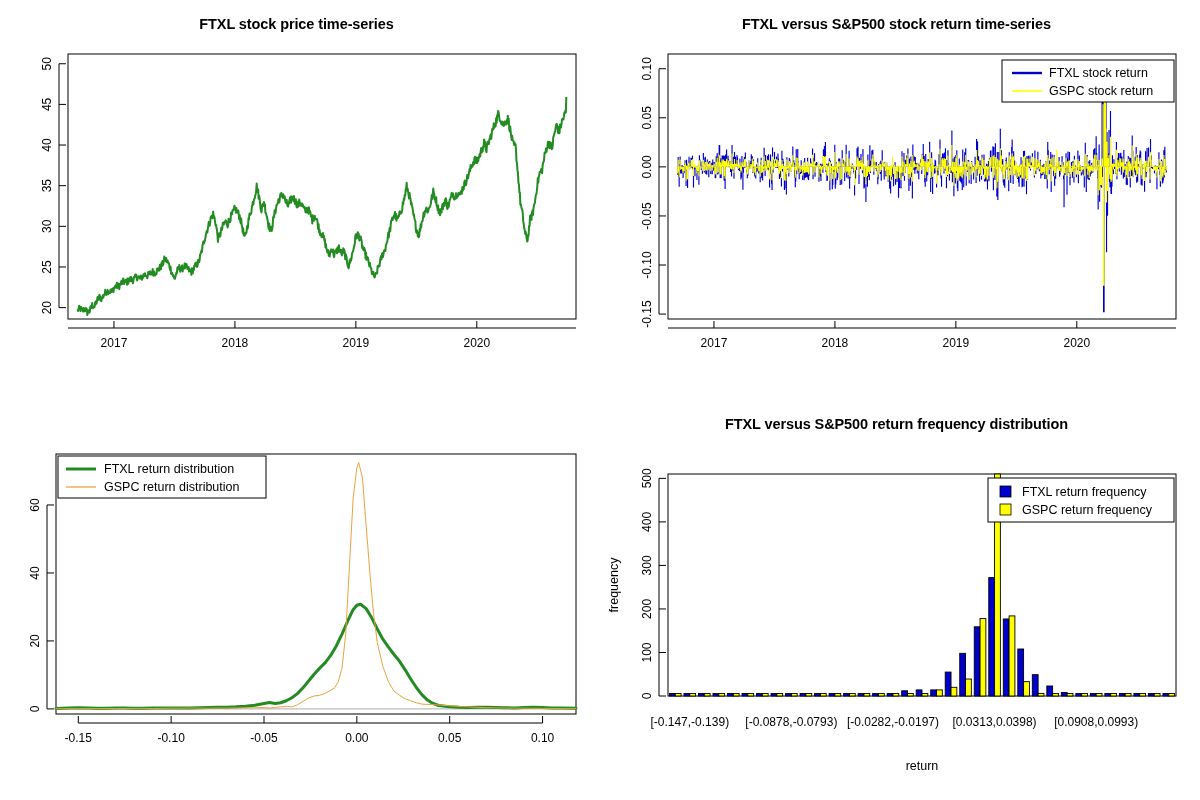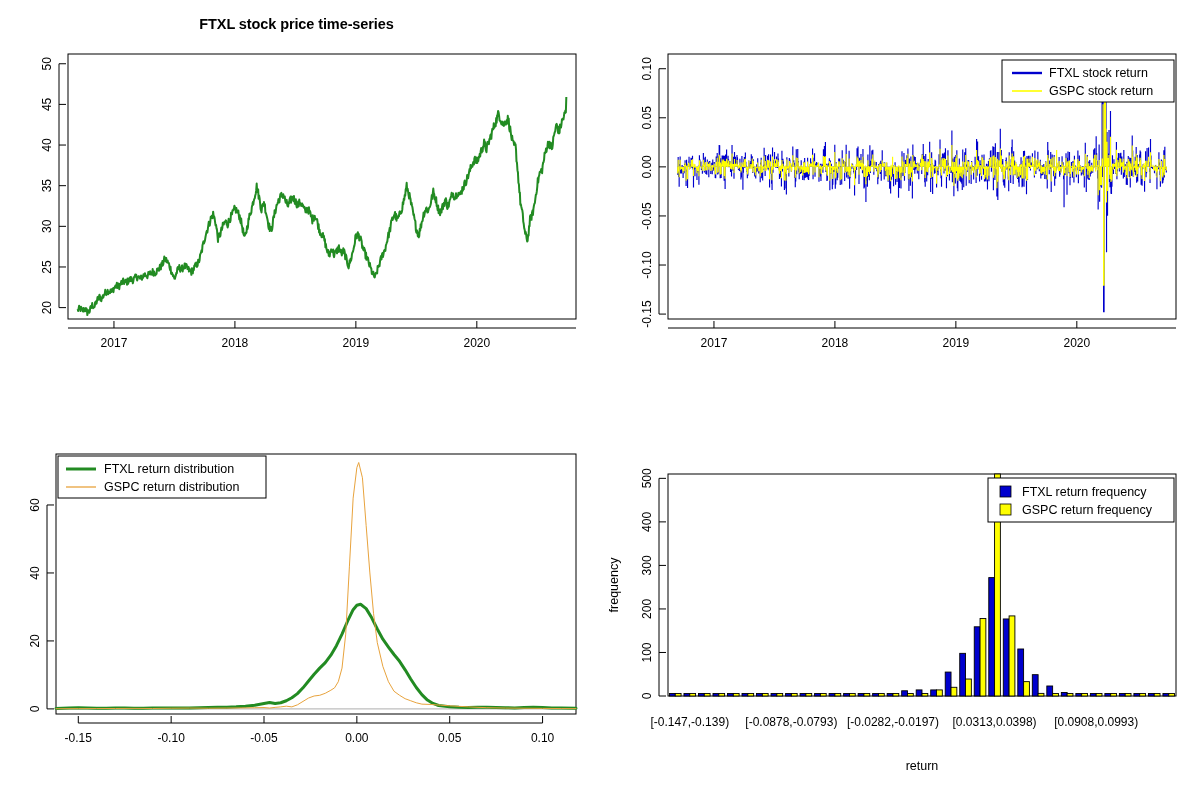--- a/index.html
+++ b/index.html
@@ -82,20 +82,21 @@
           <text x="476.8190476190564" y="347" class="axis-text" text-anchor="middle">2020</text>
         </g>
 
       <g id="p1-data">
           <path d="M77.68 309.02 L78.16 311.04 L78.64 308.52 L79.13 305.77 L79.61 307.56 L80.10 307.27 L80.58 311.11 L81.06 306.84 L81.55 308.51 L82.03 308.19 L82.51 309.28 L83.00 311.46 L83.48 307.94 L83.97 311.46 L84.45 308.39 L84.93 310.22 L85.42 311.19 L85.90 308.13 L86.38 308.39 L86.87 309.38 L87.35 315.08 L87.84 312.37 L88.32 310.31 L88.80 312.41 L89.29 312.66 L89.77 311.75 L90.26 306.94 L90.74 306.13 L91.22 307.99 L91.71 306.79 L92.19 303.03 L92.67 307.71 L93.16 308.13 L93.64 307.38 L94.13 307.31 L94.61 306.78 L95.09 302.33 L95.58 304.42 L96.06 301.20 L96.54 303.45 L97.03 300.74 L97.51 297.11 L98.00 296.83 L98.48 299.66 L98.96 297.46 L99.45 294.68 L99.93 296.01 L100.42 300.37 L100.90 297.42 L101.38 301.15 L101.87 297.37 L102.35 298.39 L102.83 295.36 L103.32 297.43 L103.80 295.58 L104.29 294.49 L104.77 293.88 L105.25 289.76 L105.74 292.82 L106.22 295.14 L106.70 293.08 L107.19 293.74 L107.67 289.88 L108.16 294.30 L108.64 292.19 L109.12 292.07 L109.61 291.44 L110.09 293.16 L110.58 289.42 L111.06 291.99 L111.54 291.91 L112.03 288.95 L112.51 289.77 L112.99 288.36 L113.48 292.24 L113.96 287.73 L114.45 287.98 L114.93 287.06 L115.41 285.51 L115.90 287.61 L116.38 285.76 L116.86 282.65 L117.35 288.09 L117.83 286.03 L118.32 283.47 L118.80 285.72 L119.28 289.23 L119.77 284.21 L120.25 283.49 L120.74 284.59 L121.22 281.09 L121.70 281.60 L122.19 284.11 L122.67 280.20 L123.15 278.44 L123.64 281.66 L124.12 283.96 L124.61 281.45 L125.09 280.87 L125.57 279.70 L126.06 281.91 L126.54 280.73 L127.02 284.69 L127.51 278.38 L127.99 284.03 L128.48 282.61 L128.96 280.80 L129.44 277.99 L129.93 281.16 L130.41 276.94 L130.90 281.05 L131.38 277.17 L131.86 280.14 L132.35 280.15 L132.83 283.30 L133.31 281.24 L133.80 278.02 L134.28 276.69 L134.77 276.43 L135.25 274.51 L135.73 276.89 L136.22 274.82 L136.70 278.59 L137.18 280.57 L137.67 278.64 L138.15 276.53 L138.64 276.17 L139.12 276.38 L139.60 276.97 L140.09 278.77 L140.57 278.06 L141.06 275.55 L141.54 276.58 L142.02 279.84 L142.51 276.07 L142.99 277.97 L143.47 274.33 L143.96 275.68 L144.44 276.22 L144.93 273.29 L145.41 275.33 L145.89 275.50 L146.38 276.76 L146.86 276.48 L147.34 278.32 L147.83 275.61 L148.31 272.08 L148.80 273.51 L149.28 274.32 L149.76 271.64 L150.25 271.33 L150.73 274.45 L151.22 272.99 L151.70 272.66 L152.18 274.79 L152.67 269.07 L153.15 273.13 L153.63 275.72 L154.12 271.56 L154.60 273.29 L155.09 275.56 L155.57 274.83 L156.05 274.41 L156.54 273.91 L157.02 268.77 L157.50 268.71 L157.99 268.28 L158.47 270.30 L158.96 270.80 L159.44 268.49 L159.92 264.71 L160.41 268.49 L160.89 269.42 L161.38 263.04 L161.86 266.23 L162.34 261.01 L162.83 265.41 L163.31 264.09 L163.79 260.52 L164.28 256.52 L164.76 260.66 L165.25 257.62 L165.73 261.26 L166.21 257.96 L166.70 262.37 L167.18 261.11 L167.66 260.59 L168.15 263.05 L168.63 262.78 L169.12 263.84 L169.60 267.82 L170.08 270.11 L170.57 266.80 L171.05 273.48 L171.54 274.06 L172.02 272.71 L172.50 274.23 L172.99 276.23 L173.47 275.14 L173.95 276.95 L174.44 278.62 L174.92 278.80 L175.41 276.71 L175.89 275.25 L176.37 272.67 L176.86 273.20 L177.34 267.92 L177.82 267.12 L178.31 268.59 L178.79 269.31 L179.28 264.99 L179.76 269.78 L180.24 271.76 L180.73 269.46 L181.21 269.82 L181.70 266.25 L182.18 265.32 L182.66 271.50 L183.15 268.07 L183.63 267.69 L184.11 268.55 L184.60 263.59 L185.08 268.31 L185.57 263.83 L186.05 265.88 L186.53 264.23 L187.02 266.22 L187.50 269.00 L187.98 268.02 L188.47 266.87 L188.95 271.62 L189.44 268.51 L189.92 270.17 L190.40 270.29 L190.89 271.10 L191.37 274.84 L191.86 268.25 L192.34 268.79 L192.82 273.32 L193.31 268.13 L193.79 270.14 L194.27 265.62 L194.76 265.64 L195.24 263.38 L195.73 265.81 L196.21 262.53 L196.69 266.87 L197.18 266.79 L197.66 265.41 L198.14 259.77 L198.63 259.91 L199.11 262.16 L199.60 260.14 L200.08 254.59 L200.56 253.57 L201.05 252.50 L201.53 250.34 L202.02 251.98 L202.50 245.17 L202.98 243.11 L203.47 241.39 L203.95 243.53 L204.43 242.12 L204.92 240.70 L205.40 237.54 L205.89 234.85 L206.37 232.35 L206.85 230.76 L207.34 232.64 L207.82 229.14 L208.30 225.35 L208.79 221.69 L209.27 225.86 L209.76 225.53 L210.24 222.42 L210.72 216.79 L211.21 218.05 L211.69 215.98 L212.18 215.53 L212.66 218.16 L213.14 211.67 L213.63 216.27 L214.11 216.27 L214.59 218.03 L215.08 222.09 L215.56 225.28 L216.05 224.83 L216.53 228.36 L217.01 229.85 L217.50 235.88 L217.98 242.02 L218.46 233.79 L218.95 234.31 L219.43 233.31 L219.92 236.65 L220.40 235.99 L220.88 230.87 L221.37 227.41 L221.85 229.98 L222.34 228.01 L222.82 222.64 L223.30 223.99 L223.79 224.56 L224.27 221.95 L224.75 222.20 L225.24 221.42 L225.72 220.35 L226.21 220.71 L226.69 224.59 L227.17 225.29 L227.66 227.44 L228.14 225.42 L228.62 218.84 L229.11 220.52 L229.59 220.71 L230.08 222.14 L230.56 220.55 L231.04 212.76 L231.53 213.35 L232.01 214.26 L232.50 210.33 L232.98 210.66 L233.46 210.09 L233.95 208.06 L234.43 205.73 L234.91 207.25 L235.40 207.73 L235.88 212.71 L236.37 208.03 L236.85 212.21 L237.33 210.36 L237.82 212.71 L238.30 210.39 L238.78 214.91 L239.27 219.35 L239.75 215.21 L240.24 221.56 L240.72 223.24 L241.20 218.51 L241.69 225.15 L242.17 226.77 L242.66 232.42 L243.14 228.21 L243.62 234.61 L244.11 235.72 L244.59 235.66 L245.07 234.86 L245.56 232.67 L246.04 233.43 L246.53 232.37 L247.01 226.20 L247.49 229.14 L247.98 227.10 L248.46 218.45 L248.94 219.53 L249.43 213.70 L249.91 213.58 L250.40 214.89 L250.88 213.98 L251.36 212.73 L251.85 206.90 L252.33 204.97 L252.82 202.11 L253.30 204.69 L253.78 200.98 L254.27 199.03 L254.75 198.31 L255.23 195.46 L255.72 193.97 L256.20 190.39 L256.69 183.62 L257.17 191.92 L257.65 190.86 L258.14 189.36 L258.62 198.69 L259.10 195.38 L259.59 198.20 L260.07 203.00 L260.56 208.88 L261.04 210.47 L261.52 212.49 L262.01 206.86 L262.49 204.25 L262.98 203.96 L263.46 205.85 L263.94 202.10 L264.43 206.42 L264.91 204.26 L265.39 212.72 L265.88 212.93 L266.36 214.83 L266.85 216.70 L267.33 218.82 L267.81 221.23 L268.30 226.46 L268.78 229.08 L269.26 223.52 L269.75 231.07 L270.23 228.76 L270.72 226.65 L271.20 228.84 L271.68 231.02 L272.17 229.40 L272.65 225.53 L273.14 217.54 L273.62 215.96 L274.10 217.25 L274.59 210.31 L275.07 213.44 L275.55 212.99 L276.04 208.78 L276.52 204.97 L277.01 204.80 L277.49 203.64 L277.97 202.00 L278.46 199.12 L278.94 199.22 L279.42 202.52 L279.91 197.37 L280.39 193.97 L280.88 194.14 L281.36 192.88 L281.84 196.74 L282.33 195.45 L282.81 197.90 L283.30 194.27 L283.78 197.61 L284.26 197.79 L284.75 196.49 L285.23 200.61 L285.71 202.73 L286.20 200.14 L286.68 199.79 L287.17 204.49 L287.65 206.11 L288.13 206.57 L288.62 202.26 L289.10 203.26 L289.58 199.22 L290.07 197.70 L290.55 196.54 L291.04 202.74 L291.52 198.24 L292.00 196.63 L292.49 199.42 L292.97 197.33 L293.46 200.89 L293.94 195.89 L294.42 201.36 L294.91 203.87 L295.39 204.05 L295.87 199.25 L296.36 205.47 L296.84 207.60 L297.33 202.32 L297.81 206.83 L298.29 201.32 L298.78 206.21 L299.26 199.52 L299.74 203.58 L300.23 204.21 L300.71 203.33 L301.20 205.97 L301.68 205.25 L302.16 203.42 L302.65 206.20 L303.13 205.19 L303.62 206.94 L304.10 207.81 L304.58 207.10 L305.07 209.60 L305.55 212.35 L306.03 208.14 L306.52 212.48 L307.00 207.65 L307.49 209.58 L307.97 209.23 L308.45 213.70 L308.94 207.34 L309.42 212.09 L309.90 210.93 L310.39 212.09 L310.87 216.27 L311.36 215.30 L311.84 217.88 L312.32 223.46 L312.81 215.36 L313.29 220.59 L313.78 220.81 L314.26 216.90 L314.74 215.87 L315.23 219.37 L315.71 218.59 L316.19 219.10 L316.68 219.58 L317.16 219.17 L317.65 222.97 L318.13 228.93 L318.61 224.13 L319.10 232.41 L319.58 229.63 L320.06 234.89 L320.55 233.12 L321.03 234.09 L321.52 236.98 L322.00 237.27 L322.48 236.93 L322.97 233.06 L323.45 237.23 L323.94 236.04 L324.42 240.77 L324.90 239.22 L325.39 247.31 L325.87 243.87 L326.35 248.36 L326.84 250.36 L327.32 252.49 L327.81 249.98 L328.29 250.24 L328.77 255.86 L329.26 254.85 L329.74 256.47 L330.22 251.69 L330.71 251.26 L331.19 249.35 L331.68 251.84 L332.16 250.93 L332.64 252.29 L333.13 249.58 L333.61 255.54 L334.10 257.15 L334.58 253.63 L335.06 251.23 L335.55 250.35 L336.03 251.19 L336.51 248.99 L337.00 253.35 L337.48 247.57 L337.97 252.05 L338.45 247.05 L338.93 245.29 L339.42 251.53 L339.90 249.55 L340.38 252.00 L340.87 249.74 L341.35 253.14 L341.84 255.42 L342.32 249.98 L342.80 253.63 L343.29 248.37 L343.77 249.48 L344.26 249.69 L344.74 252.15 L345.22 259.18 L345.71 254.30 L346.19 255.17 L346.67 258.37 L347.16 263.28 L347.64 265.70 L348.13 267.23 L348.61 268.37 L349.09 265.80 L349.58 260.35 L350.06 262.83 L350.54 258.79 L351.03 260.87 L351.51 258.52 L352.00 253.99 L352.48 252.29 L352.96 251.65 L353.45 249.55 L353.93 247.15 L354.42 245.61 L354.90 243.11 L355.38 235.41 L355.87 234.37 L356.35 237.08 L356.83 238.37 L357.32 233.75 L357.80 232.26 L358.29 234.46 L358.77 233.94 L359.25 240.52 L359.74 239.35 L360.22 239.03 L360.70 236.41 L361.19 238.92 L361.67 241.31 L362.16 248.01 L362.64 246.02 L363.12 249.34 L363.61 250.37 L364.09 247.70 L364.58 249.01 L365.06 250.45 L365.54 258.41 L366.03 252.51 L366.51 259.86 L366.99 257.01 L367.48 257.22 L367.96 257.65 L368.45 260.79 L368.93 264.47 L369.41 266.40 L369.90 262.91 L370.38 266.81 L370.86 267.59 L371.35 268.76 L371.83 273.84 L372.32 274.11 L372.80 272.86 L373.28 271.68 L373.77 274.69 L374.25 277.01 L374.74 277.41 L375.22 274.74 L375.70 273.08 L376.19 272.62 L376.67 272.51 L377.15 273.44 L377.64 265.94 L378.12 266.96 L378.61 266.76 L379.09 265.06 L379.57 266.19 L380.06 260.82 L380.54 257.62 L381.02 256.12 L381.51 259.51 L381.99 254.19 L382.48 252.93 L382.96 257.05 L383.44 254.52 L383.93 251.26 L384.41 250.11 L384.90 250.49 L385.38 250.88 L385.86 245.49 L386.35 244.03 L386.83 242.47 L387.31 241.55 L387.80 237.32 L388.28 232.51 L388.77 237.38 L389.25 230.71 L389.73 227.69 L390.22 231.33 L390.70 225.08 L391.18 220.66 L391.67 219.88 L392.15 217.60 L392.64 219.94 L393.12 218.47 L393.60 216.81 L394.09 215.75 L394.57 213.94 L395.06 211.90 L395.54 219.01 L396.02 213.84 L396.51 220.65 L396.99 216.77 L397.47 217.10 L397.96 217.85 L398.44 215.24 L398.93 216.27 L399.41 212.05 L399.89 211.24 L400.38 213.86 L400.86 213.46 L401.34 213.22 L401.83 211.85 L402.31 209.44 L402.80 202.19 L403.28 204.25 L403.76 198.86 L404.25 199.78 L404.73 194.94 L405.22 195.65 L405.70 189.44 L406.18 188.17 L406.67 182.78 L407.15 190.50 L407.63 188.60 L408.12 191.54 L408.60 195.32 L409.09 198.54 L409.57 193.03 L410.05 197.38 L410.54 199.01 L411.02 204.45 L411.50 202.66 L411.99 205.52 L412.47 207.51 L412.96 210.98 L413.44 214.89 L413.92 214.30 L414.41 218.21 L414.89 219.87 L415.38 221.11 L415.86 230.38 L416.34 232.65 L416.83 230.27 L417.31 231.43 L417.79 236.26 L418.28 233.61 L418.76 237.35 L419.25 236.15 L419.73 228.75 L420.21 230.66 L420.70 224.16 L421.18 227.77 L421.66 222.39 L422.15 221.33 L422.63 221.00 L423.12 217.05 L423.60 212.44 L424.08 216.79 L424.57 214.07 L425.05 210.86 L425.54 211.53 L426.02 208.45 L426.50 207.46 L426.99 209.07 L427.47 212.53 L427.95 212.39 L428.44 210.15 L428.92 208.33 L429.41 207.42 L429.89 207.01 L430.37 205.56 L430.86 203.62 L431.34 199.26 L431.82 194.91 L432.31 198.82 L432.79 193.33 L433.28 188.57 L433.76 193.19 L434.24 194.25 L434.73 199.38 L435.21 197.22 L435.70 202.51 L436.18 197.23 L436.66 206.07 L437.15 206.37 L437.63 210.12 L438.11 205.39 L438.60 213.20 L439.08 211.52 L439.57 209.44 L440.05 215.25 L440.53 211.84 L441.02 208.98 L441.50 212.55 L441.98 207.08 L442.47 204.13 L442.95 209.16 L443.44 204.97 L443.92 202.66 L444.40 205.95 L444.89 200.10 L445.37 199.44 L445.86 198.17 L446.34 200.57 L446.82 206.88 L447.31 209.06 L447.79 208.09 L448.27 202.75 L448.76 206.81 L449.24 202.38 L449.73 199.82 L450.21 198.91 L450.69 197.60 L451.18 195.39 L451.66 192.78 L452.14 194.31 L452.63 196.88 L453.11 193.53 L453.60 197.76 L454.08 199.47 L454.56 199.53 L455.05 197.29 L455.53 198.47 L456.02 193.21 L456.50 198.25 L456.98 197.18 L457.47 195.79 L457.95 196.28 L458.43 192.88 L458.92 194.72 L459.40 192.83 L459.89 192.54 L460.37 194.16 L460.85 191.35 L461.34 193.61 L461.82 193.79 L462.30 186.97 L462.79 190.70 L463.27 188.64 L463.76 189.26 L464.24 182.55 L464.72 180.58 L465.21 184.84 L465.69 185.37 L466.18 184.64 L466.66 181.21 L467.14 175.02 L467.63 177.29 L468.11 178.32 L468.59 175.12 L469.08 171.99 L469.56 168.92 L470.05 171.23 L470.53 165.06 L471.01 168.35 L471.50 165.60 L471.98 166.51 L472.46 166.66 L472.95 163.17 L473.43 161.89 L473.92 164.59 L474.40 158.19 L474.88 156.68 L475.37 162.82 L475.85 160.60 L476.34 157.45 L476.82 163.06 L477.30 162.80 L477.79 157.68 L478.27 161.26 L478.75 156.80 L479.24 157.49 L479.72 153.77 L480.21 156.51 L480.69 151.08 L481.17 148.09 L481.66 152.56 L482.14 151.51 L482.62 151.38 L483.11 146.39 L483.59 146.46 L484.08 139.52 L484.56 141.96 L485.04 141.92 L485.53 148.39 L486.01 150.70 L486.50 152.24 L486.98 145.22 L487.46 142.12 L487.95 141.69 L488.43 141.97 L488.91 144.23 L489.40 138.91 L489.88 139.31 L490.37 135.19 L490.85 134.27 L491.33 138.84 L491.82 132.17 L492.30 128.78 L492.78 129.37 L493.27 129.33 L493.75 123.23 L494.24 127.82 L494.72 126.39 L495.20 126.34 L495.69 126.20 L496.17 118.08 L496.66 122.68 L497.14 115.34 L497.62 114.77 L498.11 110.92 L498.59 112.29 L499.07 115.59 L499.56 120.43 L500.04 120.86 L500.53 121.56 L501.01 122.84 L501.49 124.38 L501.98 121.51 L502.46 123.59 L502.94 125.23 L503.43 122.41 L503.91 125.95 L504.40 121.61 L504.88 121.43 L505.36 124.39 L505.85 124.60 L506.33 122.43 L506.82 119.92 L507.30 123.62 L507.78 115.82 L508.27 121.55 L508.75 118.53 L509.23 129.06 L509.72 131.56 L510.20 126.42 L510.69 131.48 L511.17 136.01 L511.65 140.00 L512.14 135.65 L512.62 140.04 L513.10 140.83 L513.59 141.26 L514.07 144.89 L514.56 142.38 L515.04 144.17 L515.52 144.15 L516.01 149.48 L516.49 161.38 L516.98 162.73 L517.46 170.16 L517.94 172.55 L518.43 182.76 L518.91 184.27 L519.39 192.45 L519.88 192.47 L520.36 204.83 L520.85 204.32 L521.33 206.81 L521.81 209.01 L522.30 210.08 L522.78 213.45 L523.26 221.57 L523.75 224.04 L524.23 228.28 L524.72 229.94 L525.20 233.81 L525.68 232.02 L526.17 234.40 L526.65 238.57 L527.14 241.42 L527.62 240.96 L528.10 235.03 L528.59 235.49 L529.07 225.96 L529.55 226.11 L530.04 216.12 L530.52 215.07 L531.01 216.55 L531.49 219.83 L531.97 212.81 L532.46 210.63 L532.94 214.92 L533.42 208.96 L533.91 205.66 L534.39 203.73 L534.88 202.99 L535.36 198.69 L535.84 194.77 L536.33 194.39 L536.81 191.42 L537.30 186.50 L537.78 177.97 L538.26 182.43 L538.75 176.65 L539.23 175.40 L539.71 172.01 L540.20 171.66 L540.68 172.05 L541.17 169.14 L541.65 168.86 L542.13 173.21 L542.62 165.57 L543.10 162.73 L543.58 162.11 L544.07 159.81 L544.55 152.78 L545.04 153.14 L545.52 152.75 L546.00 148.63 L546.49 151.90 L546.97 148.50 L547.46 146.38 L547.94 141.66 L548.42 144.19 L548.91 147.48 L549.39 141.67 L549.87 148.32 L550.36 144.70 L550.84 142.79 L551.33 144.71 L551.81 149.21 L552.29 148.50 L552.78 144.85 L553.26 137.18 L553.74 135.89 L554.23 134.18 L554.71 132.34 L555.20 131.44 L555.68 127.30 L556.16 124.37 L556.65 123.88 L557.13 125.68 L557.62 127.98 L558.10 133.01 L558.58 126.67 L559.07 133.40 L559.55 132.90 L560.03 124.40 L560.52 126.02 L561.00 127.59 L561.49 124.25 L561.97 119.16 L562.45 119.98 L562.94 118.56 L563.42 119.48 L563.90 116.41 L564.39 112.41 L564.87 113.25 L565.36 110.49 L565.84 112.59 L566.32 97.08" fill="none" stroke="#228B22" stroke-width="2" stroke-linejoin="round"></path>
         </g>
     </svg>
   </div>
 
   <div class="panel">
+    <div class="panel-title">FTXL versus S&amp;P500 stock return time-series</div>
     <svg class="plotsvg" width="600" height="400">
       <rect x="68" y="54" width="508" height="265" fill="none" stroke="#000" stroke-width="1"></rect>
       <g id="p2-yaxis">
           <line x1="59" y1="314.0925925925926" x2="59" y2="68.72222222222223" stroke="#000" stroke-width="1"></line>
           <line x1="59" y1="314.0925925925926" x2="66" y2="314.0925925925926" stroke="#000" stroke-width="1"></line>
           <text x="51" y="314.0925925925926" class="axis-text-v" text-anchor="middle" transform="rotate(-90 51 314.0925925925926)">-0.15</text>
           <line x1="59" y1="265.01851851851853" x2="66" y2="265.01851851851853" stroke="#000" stroke-width="1"></line>
           <text x="51" y="265.01851851851853" class="axis-text-v" text-anchor="middle" transform="rotate(-90 51 265.01851851851853)">-0.10</text>
           <line x1="59" y1="215.94444444444446" x2="66" y2="215.94444444444446" stroke="#000" stroke-width="1"></line>
           <text x="51" y="215.94444444444446" class="axis-text-v" text-anchor="middle" transform="rotate(-90 51 215.94444444444446)">-0.05</text>
@@ -174,20 +175,21 @@
         <rect x="58" y="56" width="208" height="42" fill="#fff" stroke="#000" stroke-width="1"></rect>
         <line x1="66" y1="69" x2="96" y2="69" stroke="#228B22" stroke-width="3"></line>
         <text class="legend-text" x="104" y="73">FTXL return distribution</text>
         <line x1="66" y1="87" x2="96" y2="87" stroke="#E8A33D" stroke-width="1.3"></line>
         <text class="legend-text" x="104" y="91">GSPC return distribution</text>
       </g>
     </svg>
   </div>
 
   <div class="panel">
+    <div class="panel-title">FTXL versus S&amp;P500 return frequency distribution</div>
     <svg class="plotsvg" width="600" height="400">
       <rect x="68" y="74" width="508" height="222" fill="none" stroke="#000" stroke-width="1"></rect>
       <g id="p4-yaxis">
           <line x1="59" y1="296" x2="59" y2="78.35294117647061" stroke="#000" stroke-width="1"></line>
           <line x1="59" y1="296" x2="66" y2="296" stroke="#000" stroke-width="1"></line>
           <text x="51" y="296" class="axis-text-v" text-anchor="middle" transform="rotate(-90 51 296)">0</text>
           <line x1="59" y1="252.47058823529412" x2="66" y2="252.47058823529412" stroke="#000" stroke-width="1"></line>
           <text x="51" y="252.47058823529412" class="axis-text-v" text-anchor="middle" transform="rotate(-90 51 252.47058823529412)">100</text>
           <line x1="59" y1="208.94117647058823" x2="66" y2="208.94117647058823" stroke="#000" stroke-width="1"></line>
           <text x="51" y="208.94117647058823" class="axis-text-v" text-anchor="middle" transform="rotate(-90 51 208.94117647058823)">200</text>

